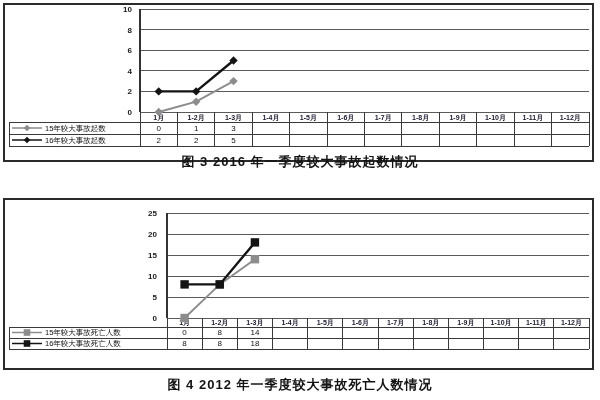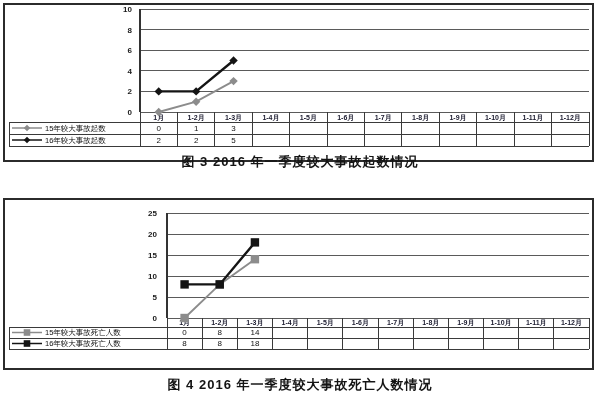--- a/index.html
+++ b/index.html
@@ -195,15 +195,15 @@
           <text x="249.91666666666666" y="146">18</text>
         </g>
         <polyline points="179.58333333333334,84.4 214.75,84.4 249.91666666666666,42.400000000000006" fill="none" stroke="#141414" stroke-width="2.4"></polyline>
         <g>
           <rect x="175.38333333333335" y="80.2" width="8.4" height="8.4" fill="#141414"></rect>
           <rect x="210.55" y="80.2" width="8.4" height="8.4" fill="#141414"></rect>
           <rect x="245.71666666666667" y="38.2" width="8.4" height="8.4" fill="#141414"></rect>
         </g>
       </svg>
   </div>
-  <div class="chart-title" id="caption-1">图 4  2016 年一季度较大事故死亡人数情况</div>
+  <div class="chart-title" id="caption-1">图 4  2012 年一季度较大事故死亡人数情况</div>
 
 </div>
 
 </body></html>

